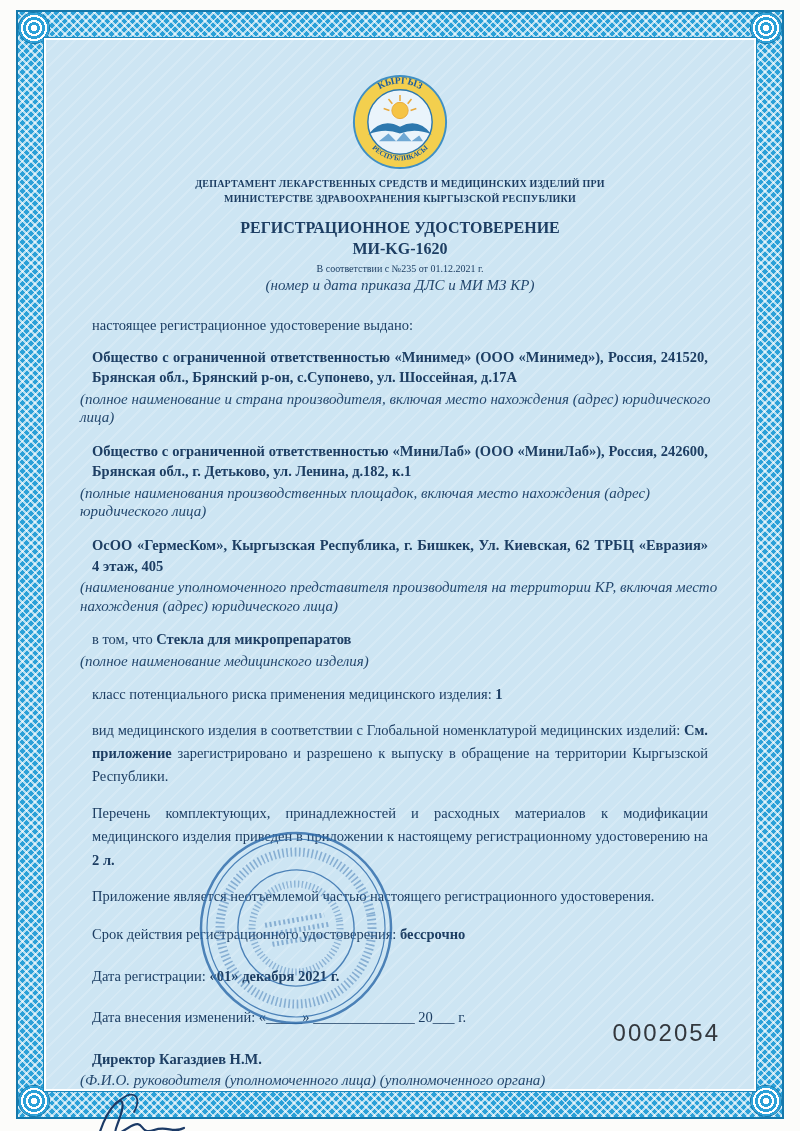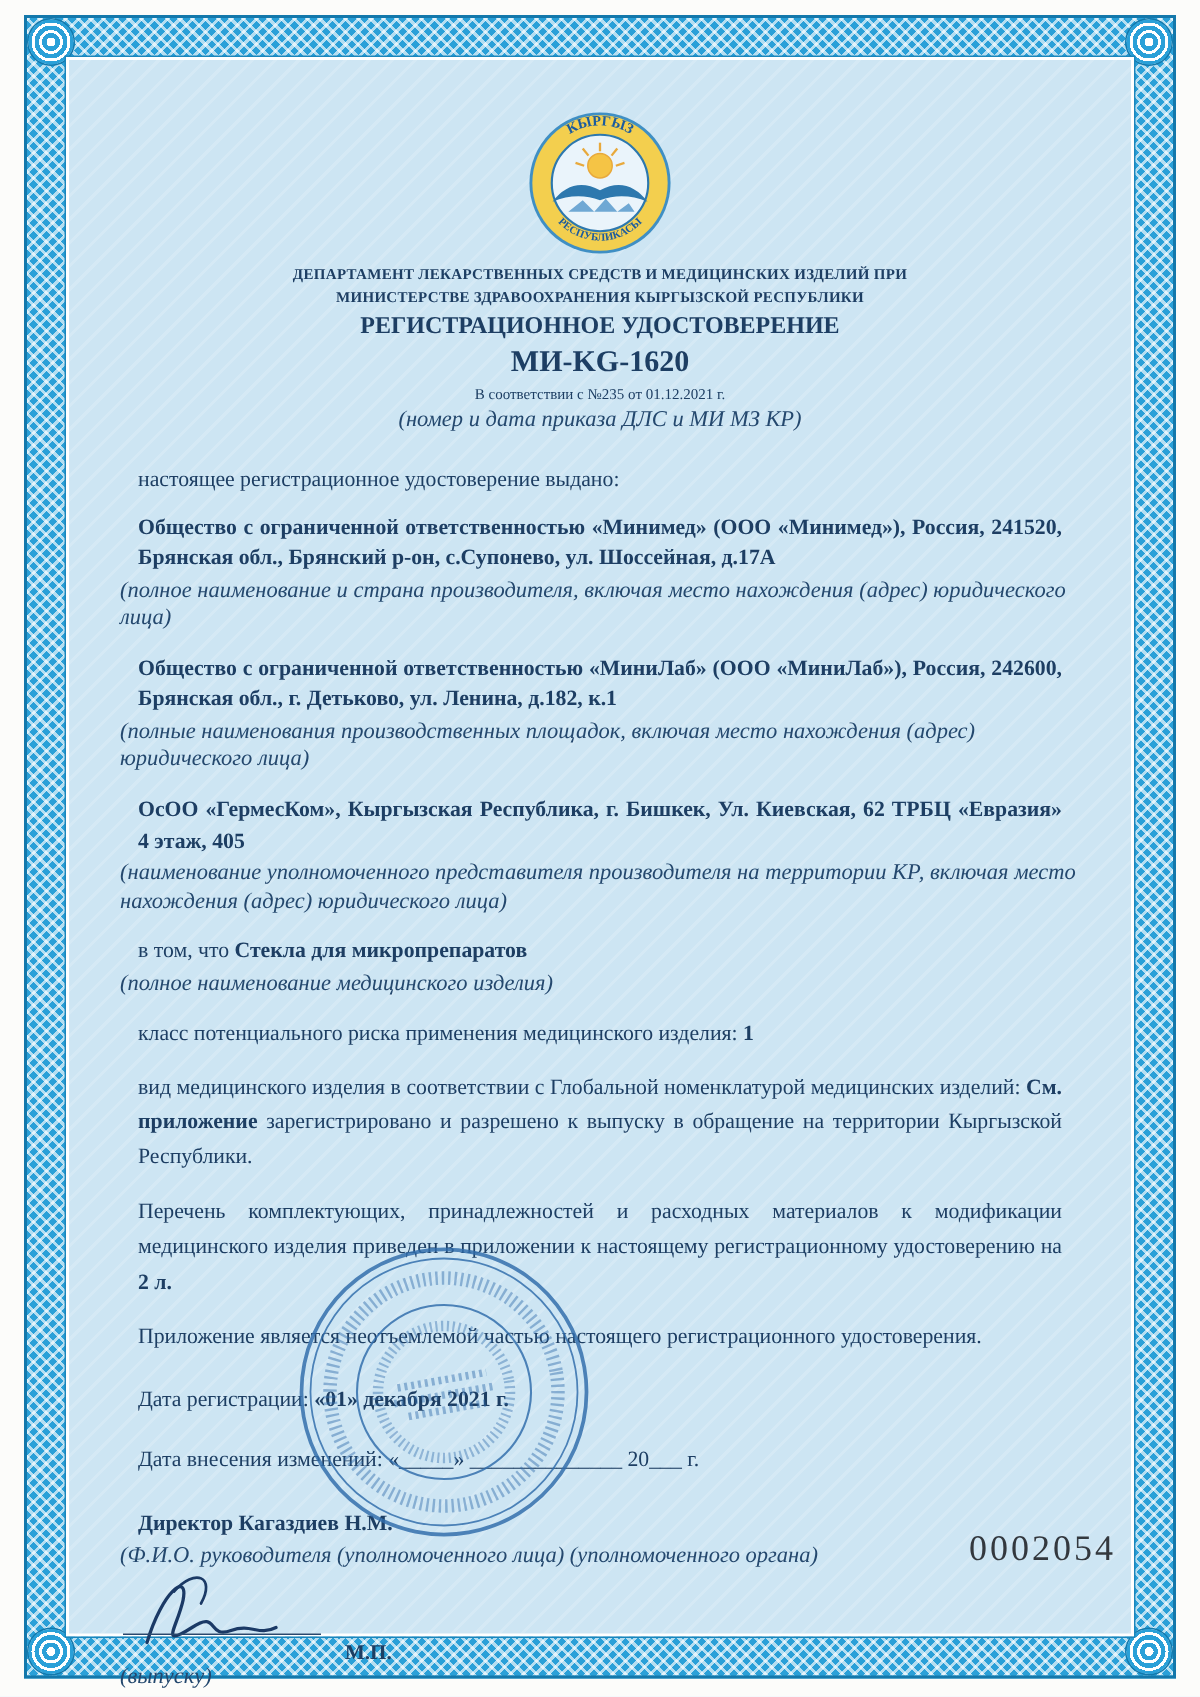--- a/index.html
+++ b/index.html
@@ -20,39 +20,39 @@
   .cert-inner{position:relative;width:100%;height:100%;box-sizing:border-box;
     border:2px solid #ffffff;outline:1px solid #1a86bc;
     background-color:#cde5f3;
     background-image:repeating-linear-gradient(-45deg, rgba(255,255,255,.16) 0 2px, rgba(255,255,255,0) 2px 11px);}
   .cert{position:relative;width:100%;height:100%;box-sizing:border-box;
     padding:34px 34px 0;color:#1d3e63;}
   
   .emblem{display:block;width:96px;height:96px;margin:0 auto 6px;}
   .dept-title{font-size:10px;font-weight:bold;text-align:center;line-height:1.5;
     max-width:500px;margin:6px auto 0;letter-spacing:.2px;}
-  .doc-title{font-size:16px;font-weight:bold;text-align:center;margin:3px 0 0;}
-  .doc-number{font-size:20px;font-weight:bold;text-align:center;margin-top:3px;}
+  .doc-title{font-size:16px;font-weight:bold;text-align:center;margin:13px 0 0;}
+  .doc-number{font-size:16px;font-weight:bold;text-align:center;margin-top:3px;}
   .accordance{font-size:10px;text-align:center;margin-top:5px;}
   .note{font-size:15px;font-style:italic;line-height:1.25;color:#24486e;margin-top:2px;}
   .center{text-align:center;}
   
   .para{font-size:14.5px;line-height:1.4;text-align:justify;margin:14px 12px 0;}
   .tight{margin-top:12px;}
   .bold{font-weight:bold;}
   .spread{line-height:1.6;}
   
   .sig-row{position:relative;margin-top:16px;height:44px;}
   .sig-line{position:absolute;left:2px;top:26px;width:132px;border-bottom:1.2px solid #27476d;}
   .signature-svg{position:absolute;left:6px;top:-20px;}
   .mp-label{position:absolute;left:150px;top:32px;font-size:14px;font-weight:bold;}
   .stamp{position:absolute;left:150px;top:788px;width:200px;height:200px;
     opacity:.82;transform:rotate(-10deg);pointer-events:none;}
-  .serial{position:absolute;right:10px;bottom:42px;
-    font-family:Liberation Serif, serif;font-size:24px;letter-spacing:2px;color:#33383e;}
+  .serial{position:absolute;right:34px;bottom:42px;
+    font-family:Liberation Sans, sans-serif;font-size:24px;letter-spacing:2px;color:#33383e;}
 </style>
 </head>
 <body>
 
 <div class="scan-page">
   <div class="cert-border">
     <div class="corner tl"></div>
     <div class="corner tr"></div>
     <div class="corner bl"></div>
     <div class="corner br"></div>
@@ -115,20 +115,23 @@
         <p class="para spread">
           <span>вид медицинского изделия в соответствии с Глобальной номенклатурой медицинских изделий: </span><span class="bold">См. приложение</span><span> зарегистрировано и разрешено к выпуску в обращение на территории Кыргызской Республики.</span>
         </p>
 
         <p class="para spread">
           <span>Перечень комплектующих, принадлежностей и расходных материалов к модификации медицинского изделия приведен в приложении к настоящему регистрационному удостоверению на </span><span class="bold">2 л.</span>
         </p>
 
         <p class="para">Приложение является неотъемлемой частью настоящего регистрационного удостоверения.</p>
 
+        <p class="para" style="margin-top:18px">
+          <span>Срок действия регистрационного удостоверения: </span><span class="bold">бессрочно</span>
+        </p>
 
         <p class="para" style="margin-top:22px">
           <span>Дата регистрации: </span><span class="bold">«01» декабря 2021 г.</span>
         </p>
 
         <p class="para" style="margin-top:20px">Дата внесения изменений: «_____» ______________ 20___ г.</p>
 
         <p class="para bold" style="margin-top:22px">Директор Кагаздиев Н.М.</p>
         <div class="note">(Ф.И.О. руководителя (уполномоченного лица) (уполномоченного органа)</div>
 

